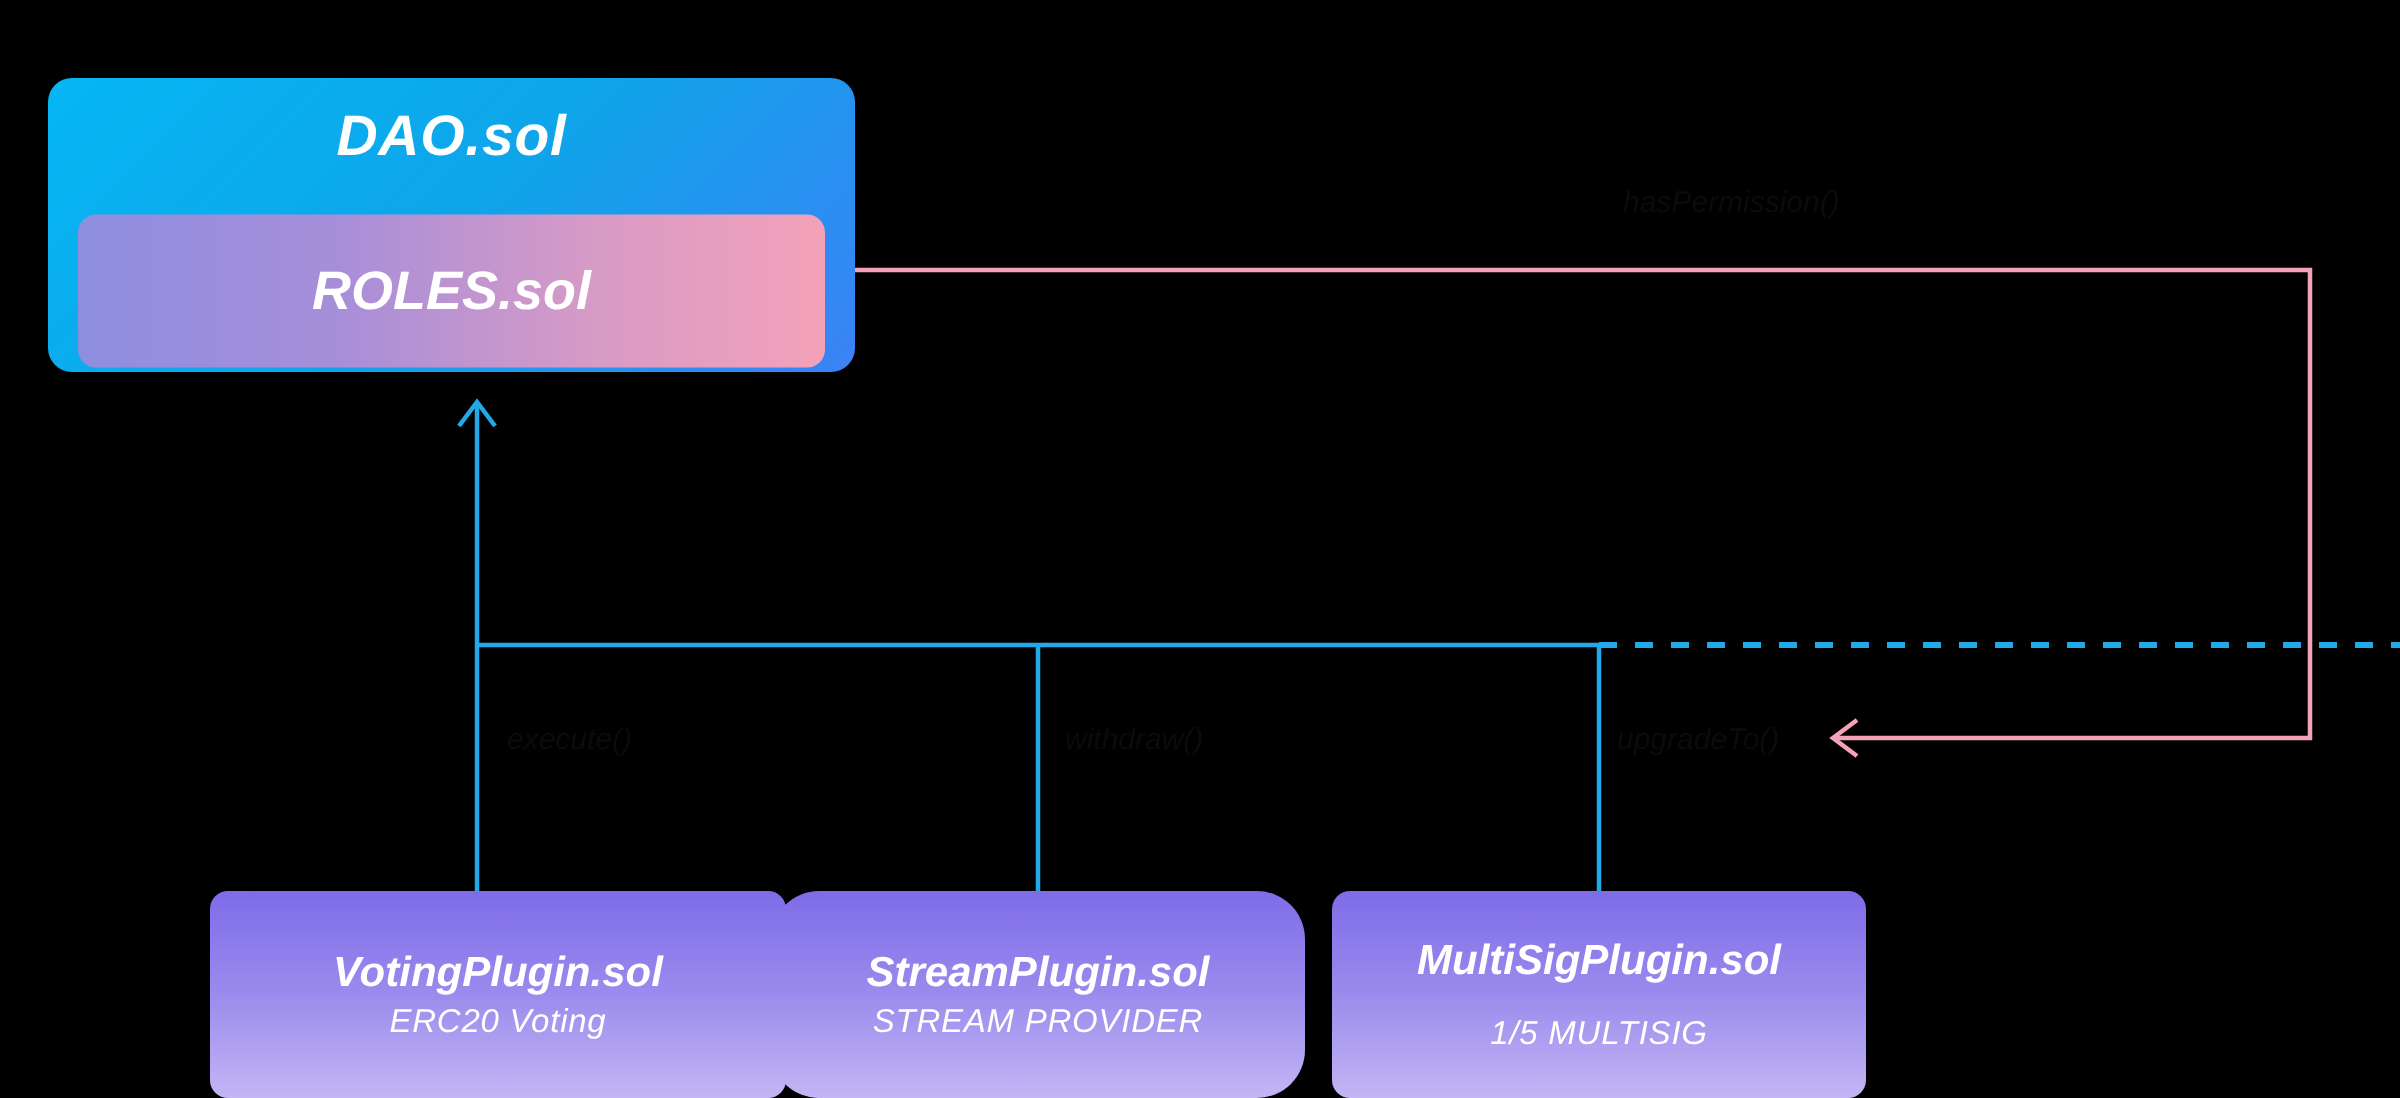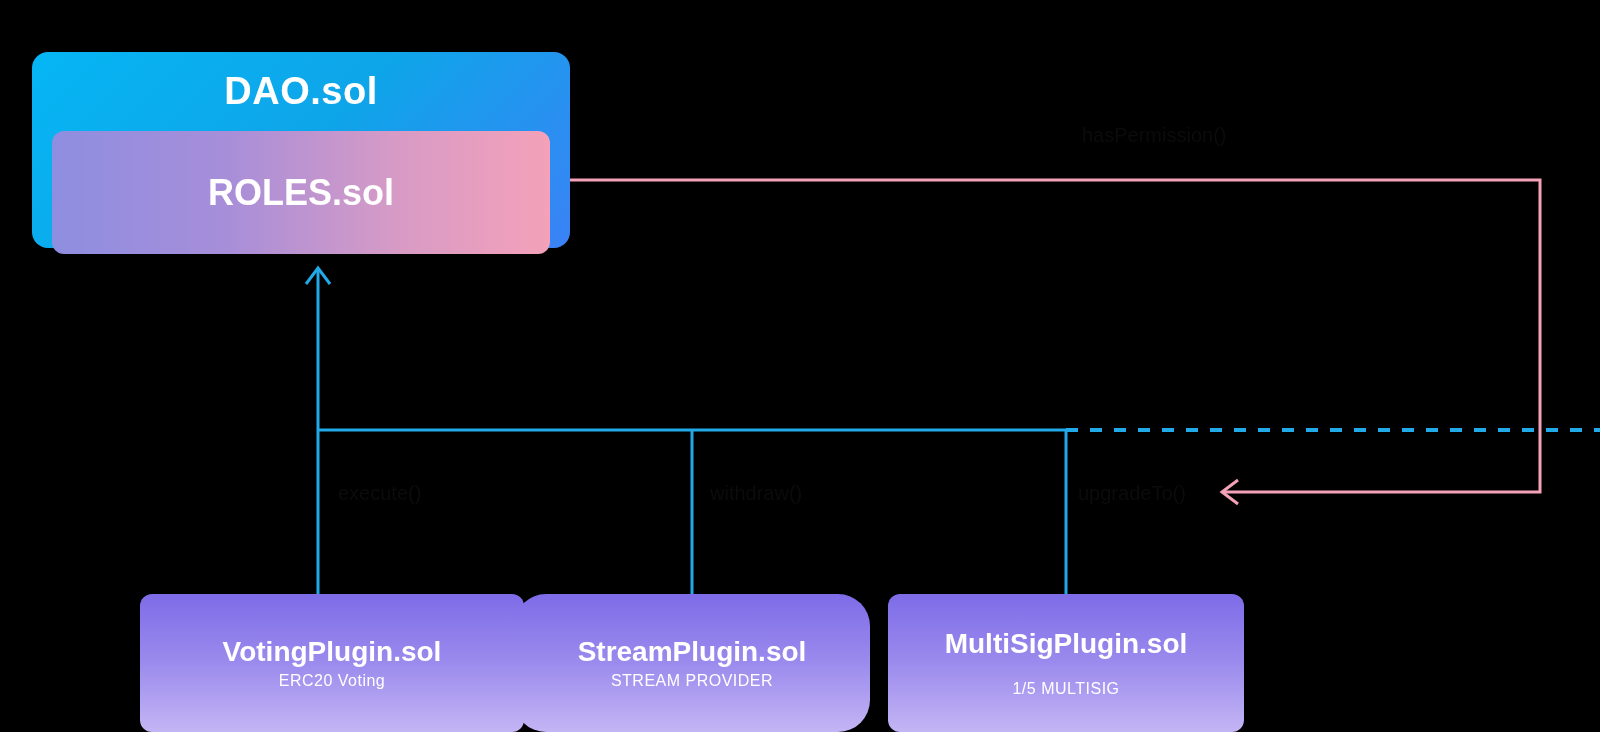--- a/index.html
+++ b/index.html
@@ -1,33 +1,33 @@
 <!DOCTYPE html>
 <html><head>
 <meta charset="utf-8">
 <style>
   * { box-sizing: border-box; margin: 0; padding: 0; }
   html, body { width: 1600px; height: 732px; background: #000; font-family: "Segoe UI", "Helvetica Neue", Arial, sans-serif; overflow: hidden; }
-  .canvas { position: relative; width: 1600px; height: 732px; }
+  .canvas { position: relative; width: 1600px; height: 732px; font-style: italic; }
   svg.lines { position: absolute; inset: 0; width: 1600px; height: 732px; pointer-events: none; }
 
   .dao-box {
     position: absolute;
     left: 32px; top: 52px;
     width: 538px; height: 196px;
     border-radius: 16px;
     background: linear-gradient(135deg, #06B6F4 0%, #0EA5E9 50%, #3B82F6 100%);
     color: #fff;
     text-align: center;
     padding: 14px 20px 20px 20px;
   }
   .dao-title { font-size: 38px; font-weight: 800; letter-spacing: 0.5px; margin-top: 4px; }
   .roles-box {
-    margin-top: 18px;
-    height: 123px;
+    margin-top: 30px;
+    height: 102px;
     border-radius: 12px;
     background: linear-gradient(90deg, #8E8EE0 0%, #A78ED9 35%, #D89BC5 70%, #F4A1B9 100%);
     display: flex; align-items: center; justify-content: center;
   }
   .roles-title { font-size: 36px; font-weight: 800; color: #fff; }
 
   .plugin {
     position: absolute;
     top: 594px;
     height: 138px;
@@ -35,21 +35,21 @@
     background: linear-gradient(180deg, #7E6CE8 0%, #9B8BED 50%, #C4B5F5 100%);
     color: #fff;
     text-align: center;
     display: flex; flex-direction: column; align-items: center; justify-content: center;
     gap: 4px;
   }
   .plugin.voting   { left: 140px;  width: 384px; }
   .plugin.stream   { left: 514px;  width: 356px; border-radius: 32px; }
   .plugin.multisig { left: 888px;  width: 356px; gap: 20px; }
   .plugin-title { font-size: 28px; font-weight: 700; }
-  .plugin-sub   { font-size: 16px; font-weight: 400; letter-spacing: 0.5px; }
+  .plugin-sub   { font-size: 22px; font-weight: 400; letter-spacing: 0.5px; }
 
   .label {
     position: absolute;
     font-size: 20px;
     color: #0b0b0b;
     white-space: nowrap;
   }
   .label.execute  { left: 338px;  top: 482px; }
   .label.withdraw { left: 710px;  top: 482px; }
   .label.upgrade  { left: 1078px; top: 482px; }

